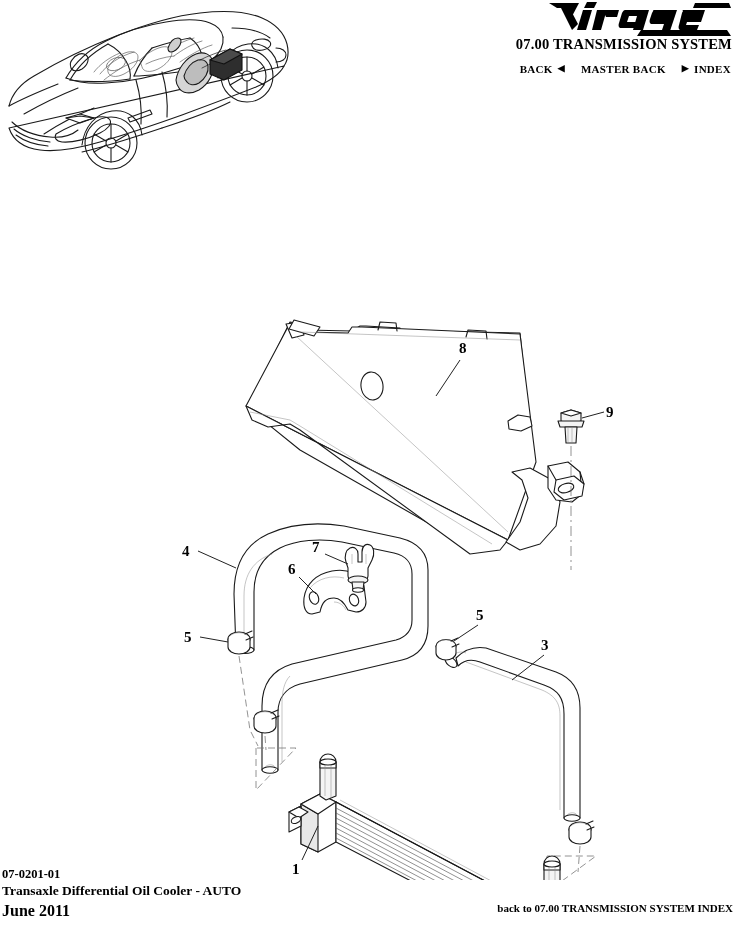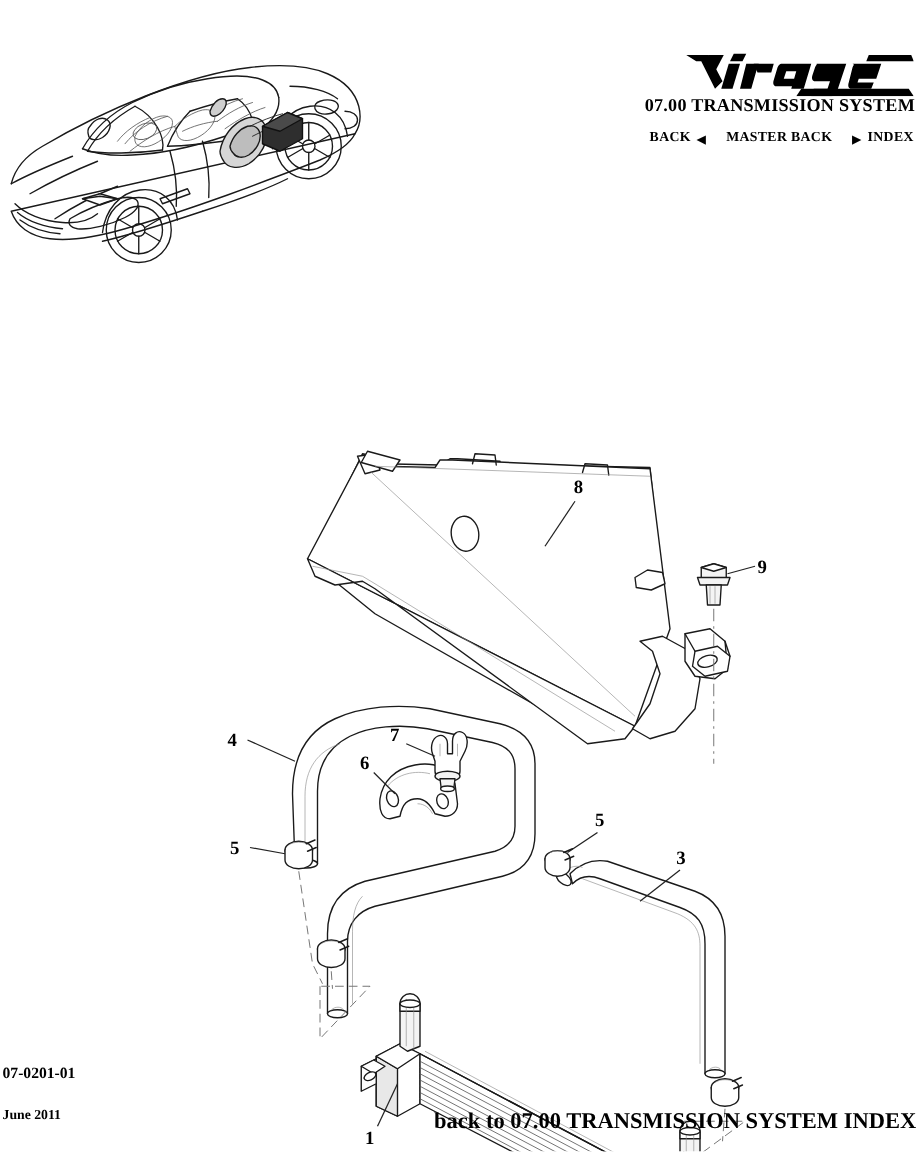--- a/index.html
+++ b/index.html
@@ -5,50 +5,50 @@
 <style>
   html,body{margin:0;padding:0;}
   body{
     width:737px;height:926px;
     background:#ffffff;
     font-family:"Liberation Serif", serif;
     color:#000;
     position:relative;
     overflow:hidden;
   }
-  .page{position:absolute;inset:0;margin-top:41px;}
+  .page{position:absolute;inset:0;}
 
   
   .car-thumb{position:absolute;left:4px;top:2px;width:290px;height:172px;}
   .brandmark{position:absolute;right:6px;top:0px;width:186px;height:36px;}
   .doc-title{
     position:absolute;right:5px;top:36px;
     font-size:14.5px;font-weight:bold;letter-spacing:.2px;
     white-space:nowrap;
   }
   .navbar{
     position:absolute;right:6px;top:63px;
     font-size:11px;font-weight:bold;letter-spacing:.3px;
-    white-space:nowrap;display:flex;align-items:flex-end;gap:5px;
+    white-space:nowrap;display:flex;align-items:center;gap:5px;
   }
   .navbar .navlink{cursor:pointer;}
   .navbar .arr{font-size:9px;line-height:1;position:relative;top:-.5px;}
   .navbar .sep{display:inline-block;width:6px;}
 
   
   .diagram{position:absolute;left:0;top:150px;width:737px;height:730px;}
 
   
-  .footer{position:absolute;left:0;bottom:16px;width:737px;height:64px;font-family:Liberation Serif, serif;}
+  .footer{position:absolute;left:0;bottom:0;width:737px;height:64px;font-family:Liberation Serif, serif;}
   .f-code{position:absolute;left:2px;top:5px;font-size:12.5px;font-weight:bold;}
   .f-name{position:absolute;left:2px;top:21px;font-size:13.5px;font-weight:bold;}
-  .f-date{position:absolute;left:2px;top:40px;font-size:11px;font-weight:bold;}
+  .f-date{position:absolute;left:2px;top:40px;font-size:16px;font-weight:bold;}
   .f-index{
     position:absolute;right:4px;top:40px;
-    font-size:18px;font-weight:bold;white-space:nowrap;cursor:pointer;
+    font-size:11px;font-weight:bold;white-space:nowrap;cursor:pointer;
   }
 
   svg{display:block;}
   .ln{fill:none;stroke:#1a1a1a;stroke-width:1.1;stroke-linecap:round;stroke-linejoin:round;}
   .ln-thin{fill:none;stroke:#555;stroke-width:.65;stroke-linecap:round;stroke-linejoin:round;}
   .ln-hair{fill:none;stroke:#8a8a8a;stroke-width:.5;}
   .fillw{fill:#ffffff;}
   .fillg{fill:#f4f4f4;}
   .fillgg{fill:#e8e8e8;}
   .leader{fill:none;stroke:#222;stroke-width:1.0;}
@@ -411,17 +411,18 @@
         <path class="ln-hair" d="M350 748 L538 848"></path>
       </g>
       <path class="leader" d="M340 790 L366 760"></path>
       <text class="callout" x="324" y="796">2</text>
 
     </svg>
   </div>
 
   <div class="footer">
     <div class="f-code">07-0201-01</div>
+    <div class="f-name">Transaxle Differential Oil Cooler - AUTO</div>
     <div class="f-date">June 2011</div>
     <div class="f-index">back to 07.00 TRANSMISSION SYSTEM INDEX</div>
   </div>
 
 </div>
 
 </body></html>

